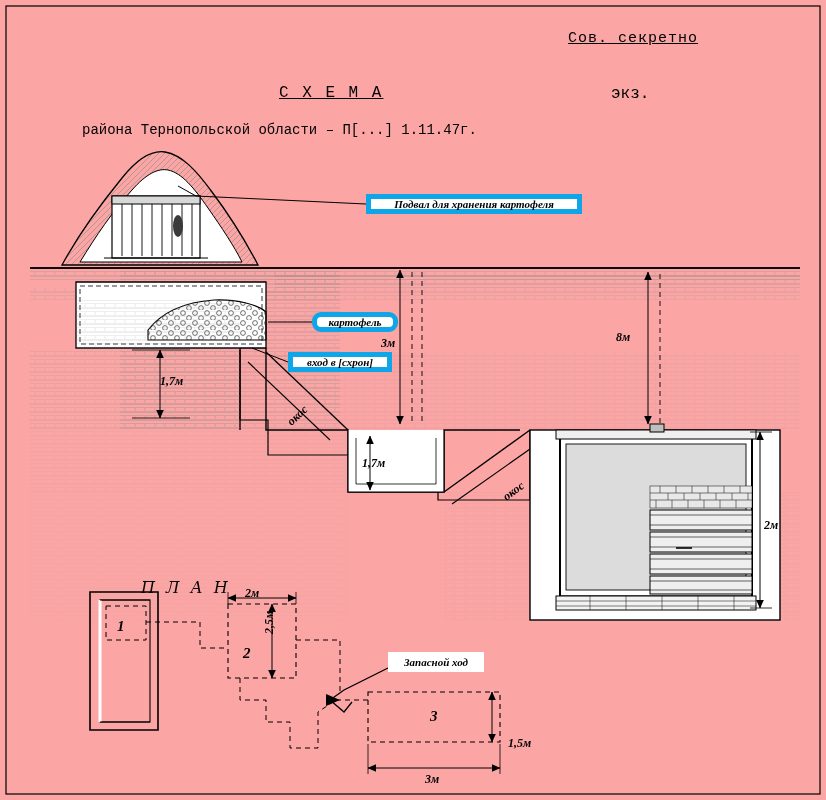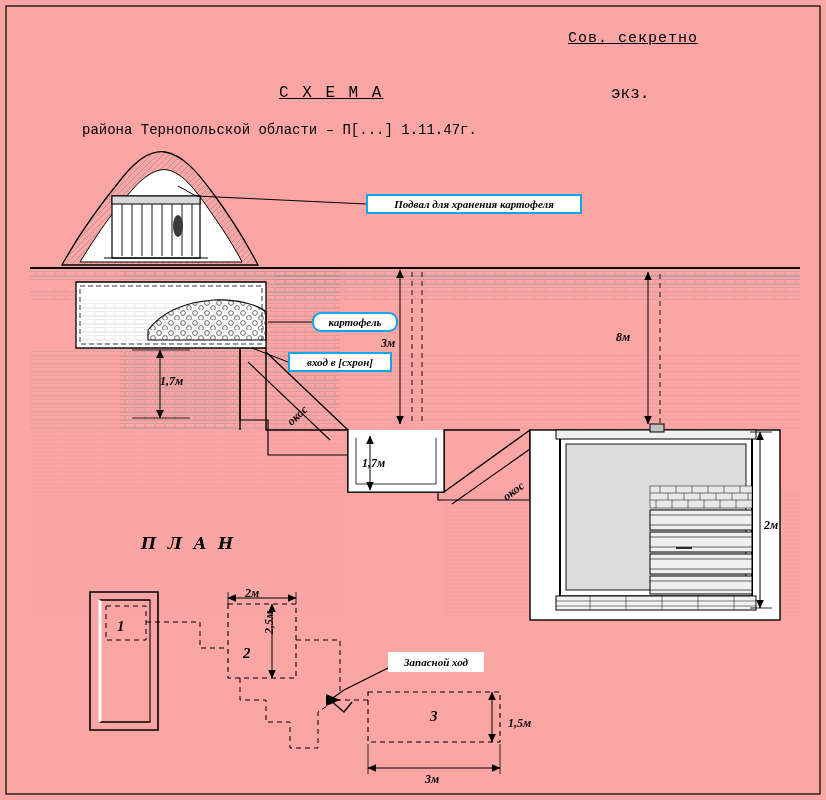--- a/index.html
+++ b/index.html
@@ -20,33 +20,34 @@
   .txt {
     position: absolute;
     white-space: pre;
     color: #000000;
   }
   .mono {
     font-family: "Liberation Mono", monospace;
   }
   .serif-b {
     font-family: "DejaVu Serif", serif;
-    font-weight: bold;
+    font-weight: normal;
+    margin-top: 44px;
   }
   .ital-b {
     font-family: "Liberation Serif", serif;
     font-style: italic;
     font-weight: bold;
   }
   .underline {
     text-decoration: underline;
   }
   .lbl-box {
     position: absolute;
-    border: 2px solid #0ea5e9;
+    border: 5px solid #0ea5e9;
     background: #fff;
     box-sizing: border-box;
     font-family: "Liberation Serif", serif;
     font-style: italic;
     font-weight: bold;
     font-size: 11px;
     color: #000;
     white-space: nowrap;
     display: flex;
     align-items: center;
@@ -301,20 +302,20 @@
   <div class="txt ital-b" style="left:500px; top:492px; font-size:12px; transform:rotate(-36deg); transform-origin:left top;">окос</div>
 
   <div class="txt dim" style="left:160px; top:374px;">1,7м</div>
   <div class="txt dim" style="left:381px; top:336px;">3м</div>
   <div class="txt dim" style="left:362px; top:456px;">1,7м</div>
   <div class="txt dim" style="left:616px; top:330px;">8м</div>
   <div class="txt dim" style="left:764px; top:518px;">2м</div>
 
   <div class="txt dim" style="left:245px; top:586px;">2м</div>
   <div class="txt dim" style="left:262px; top:634px; transform:rotate(-90deg); transform-origin:left top;">2,5м</div>
-  <div class="txt dim" style="left:508px; top:716px;">1,5м</div>
+  <div class="txt dim" style="left:508px; top:736px;">1,5м</div>
   <div class="txt dim" style="left:425px; top:772px;">3м</div>
 
   <div class="txt ital-b" style="left:117px; top:618px; font-size:15px;">1</div>
   <div class="txt ital-b" style="left:243px; top:645px; font-size:15px;">2</div>
   <div class="txt ital-b" style="left:430px; top:708px; font-size:15px;">3</div>
 
 </div>
 
 </body></html>

